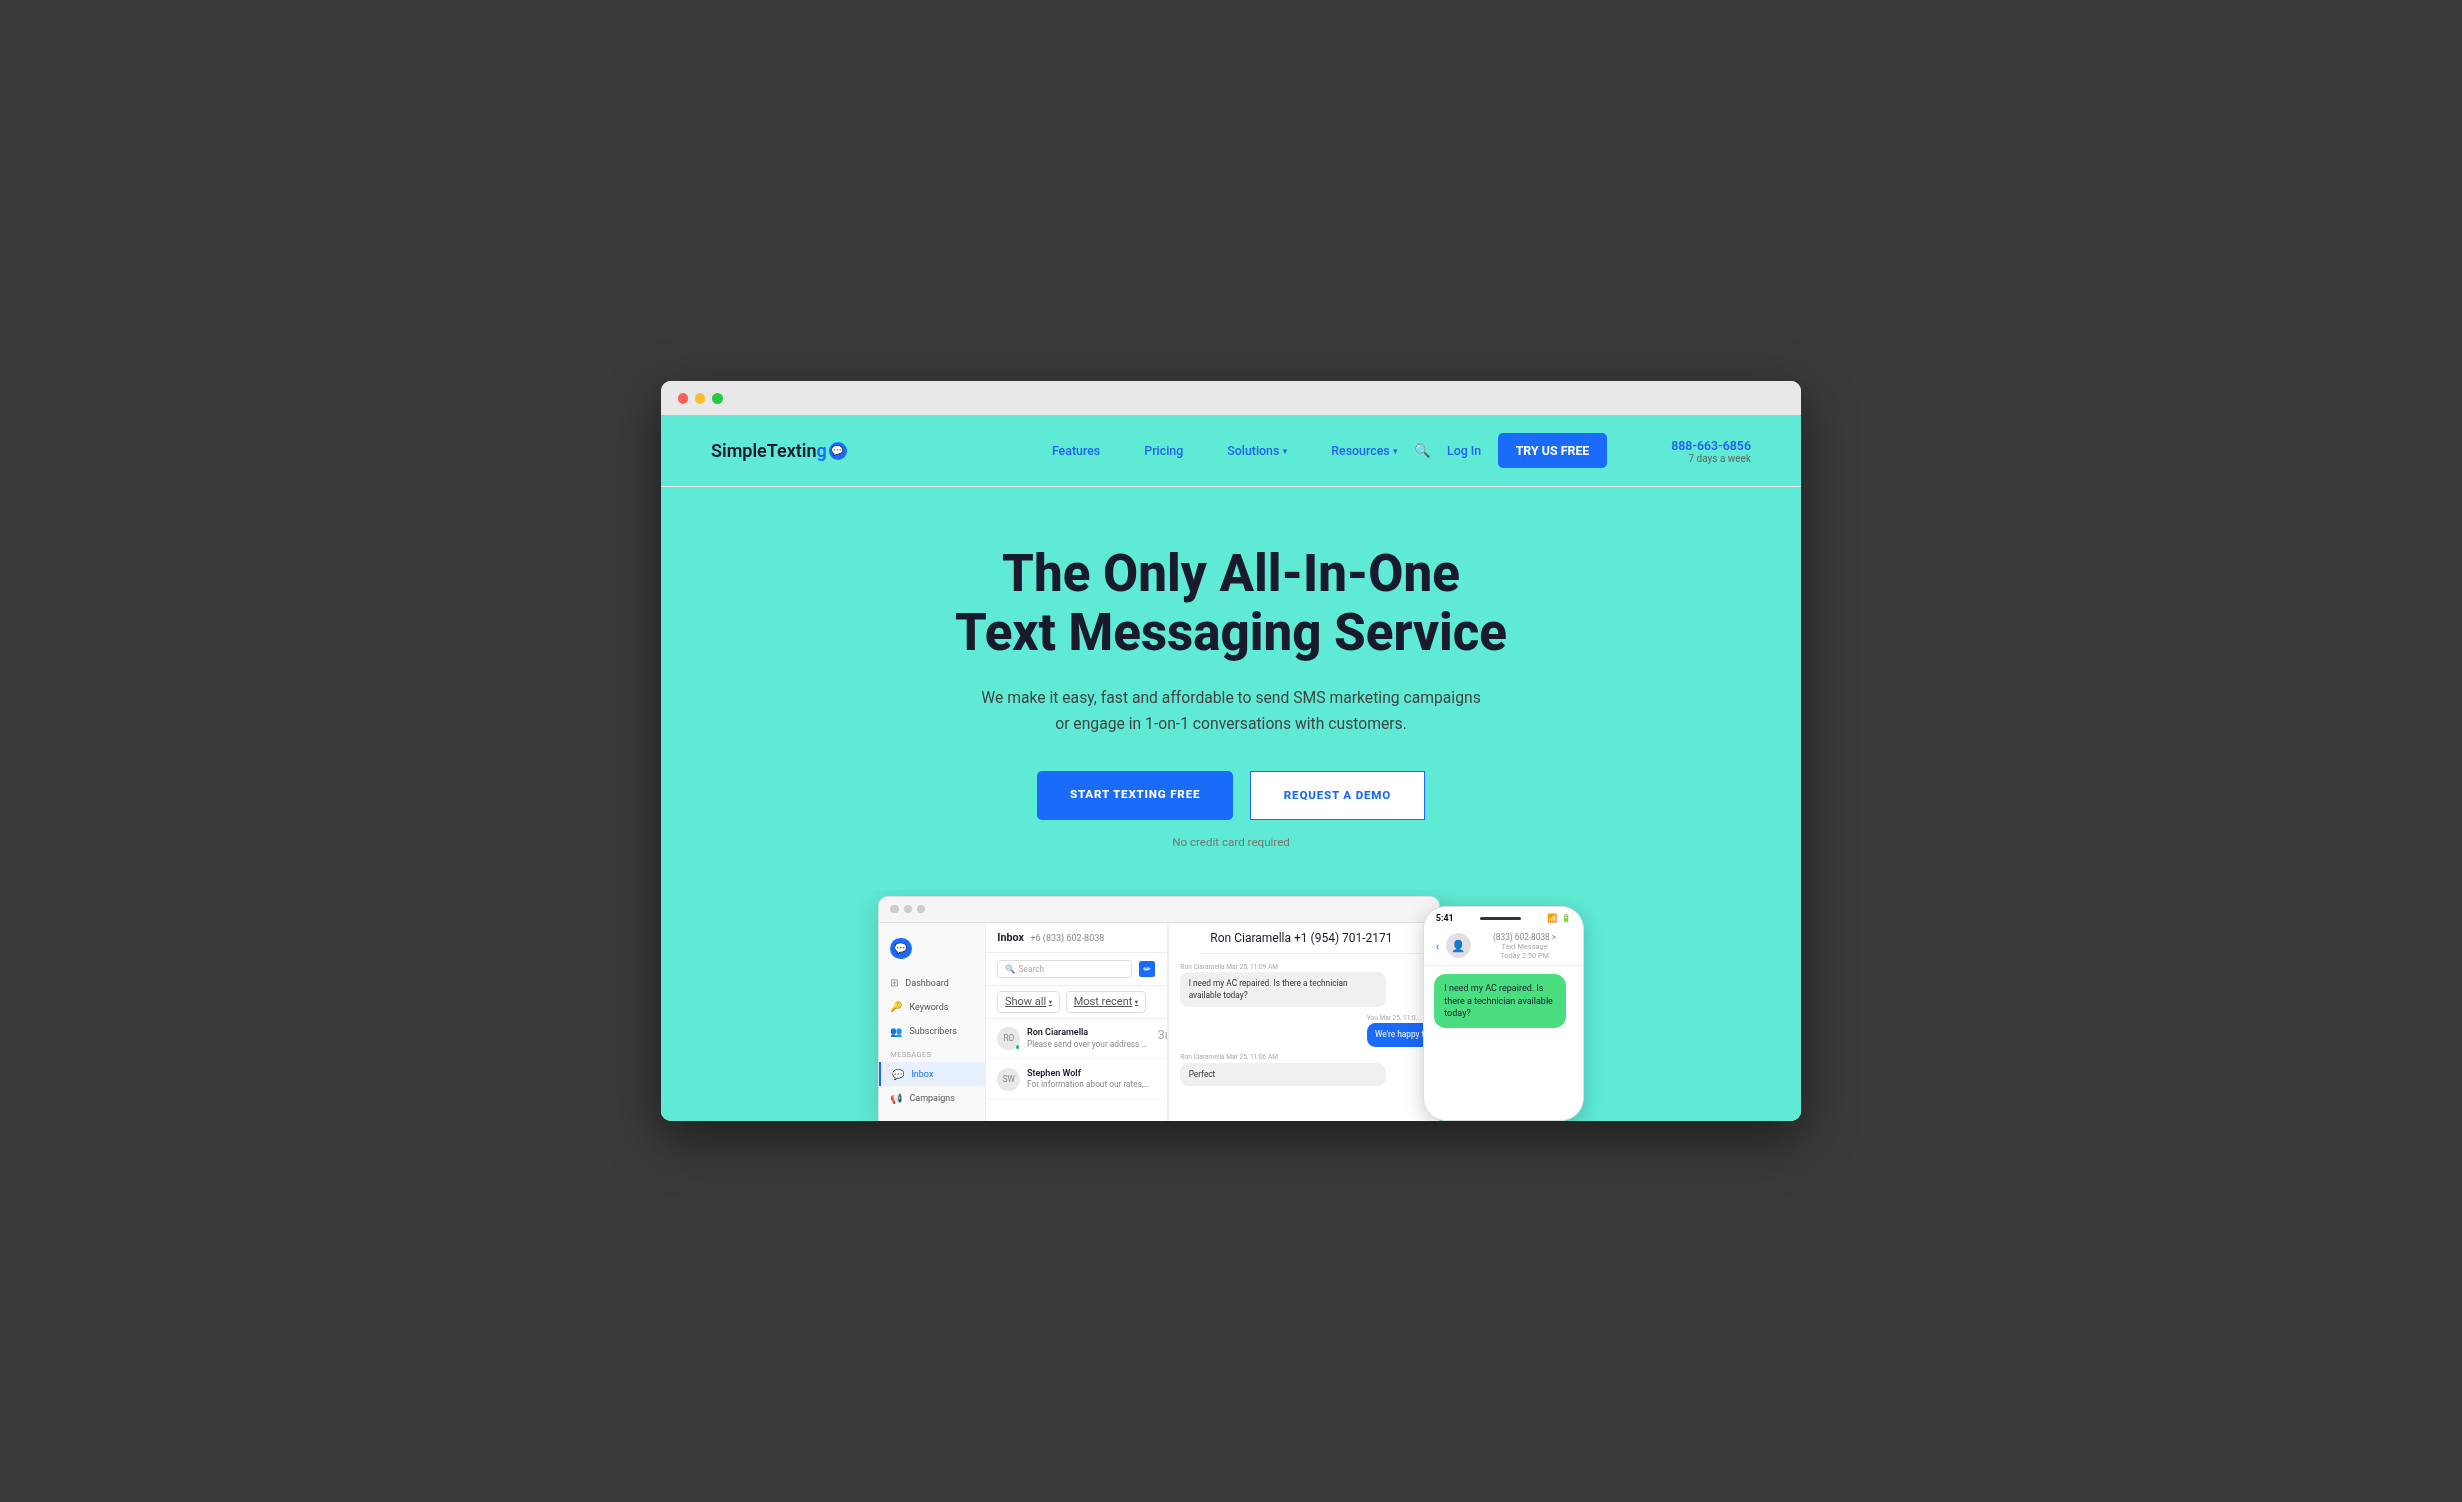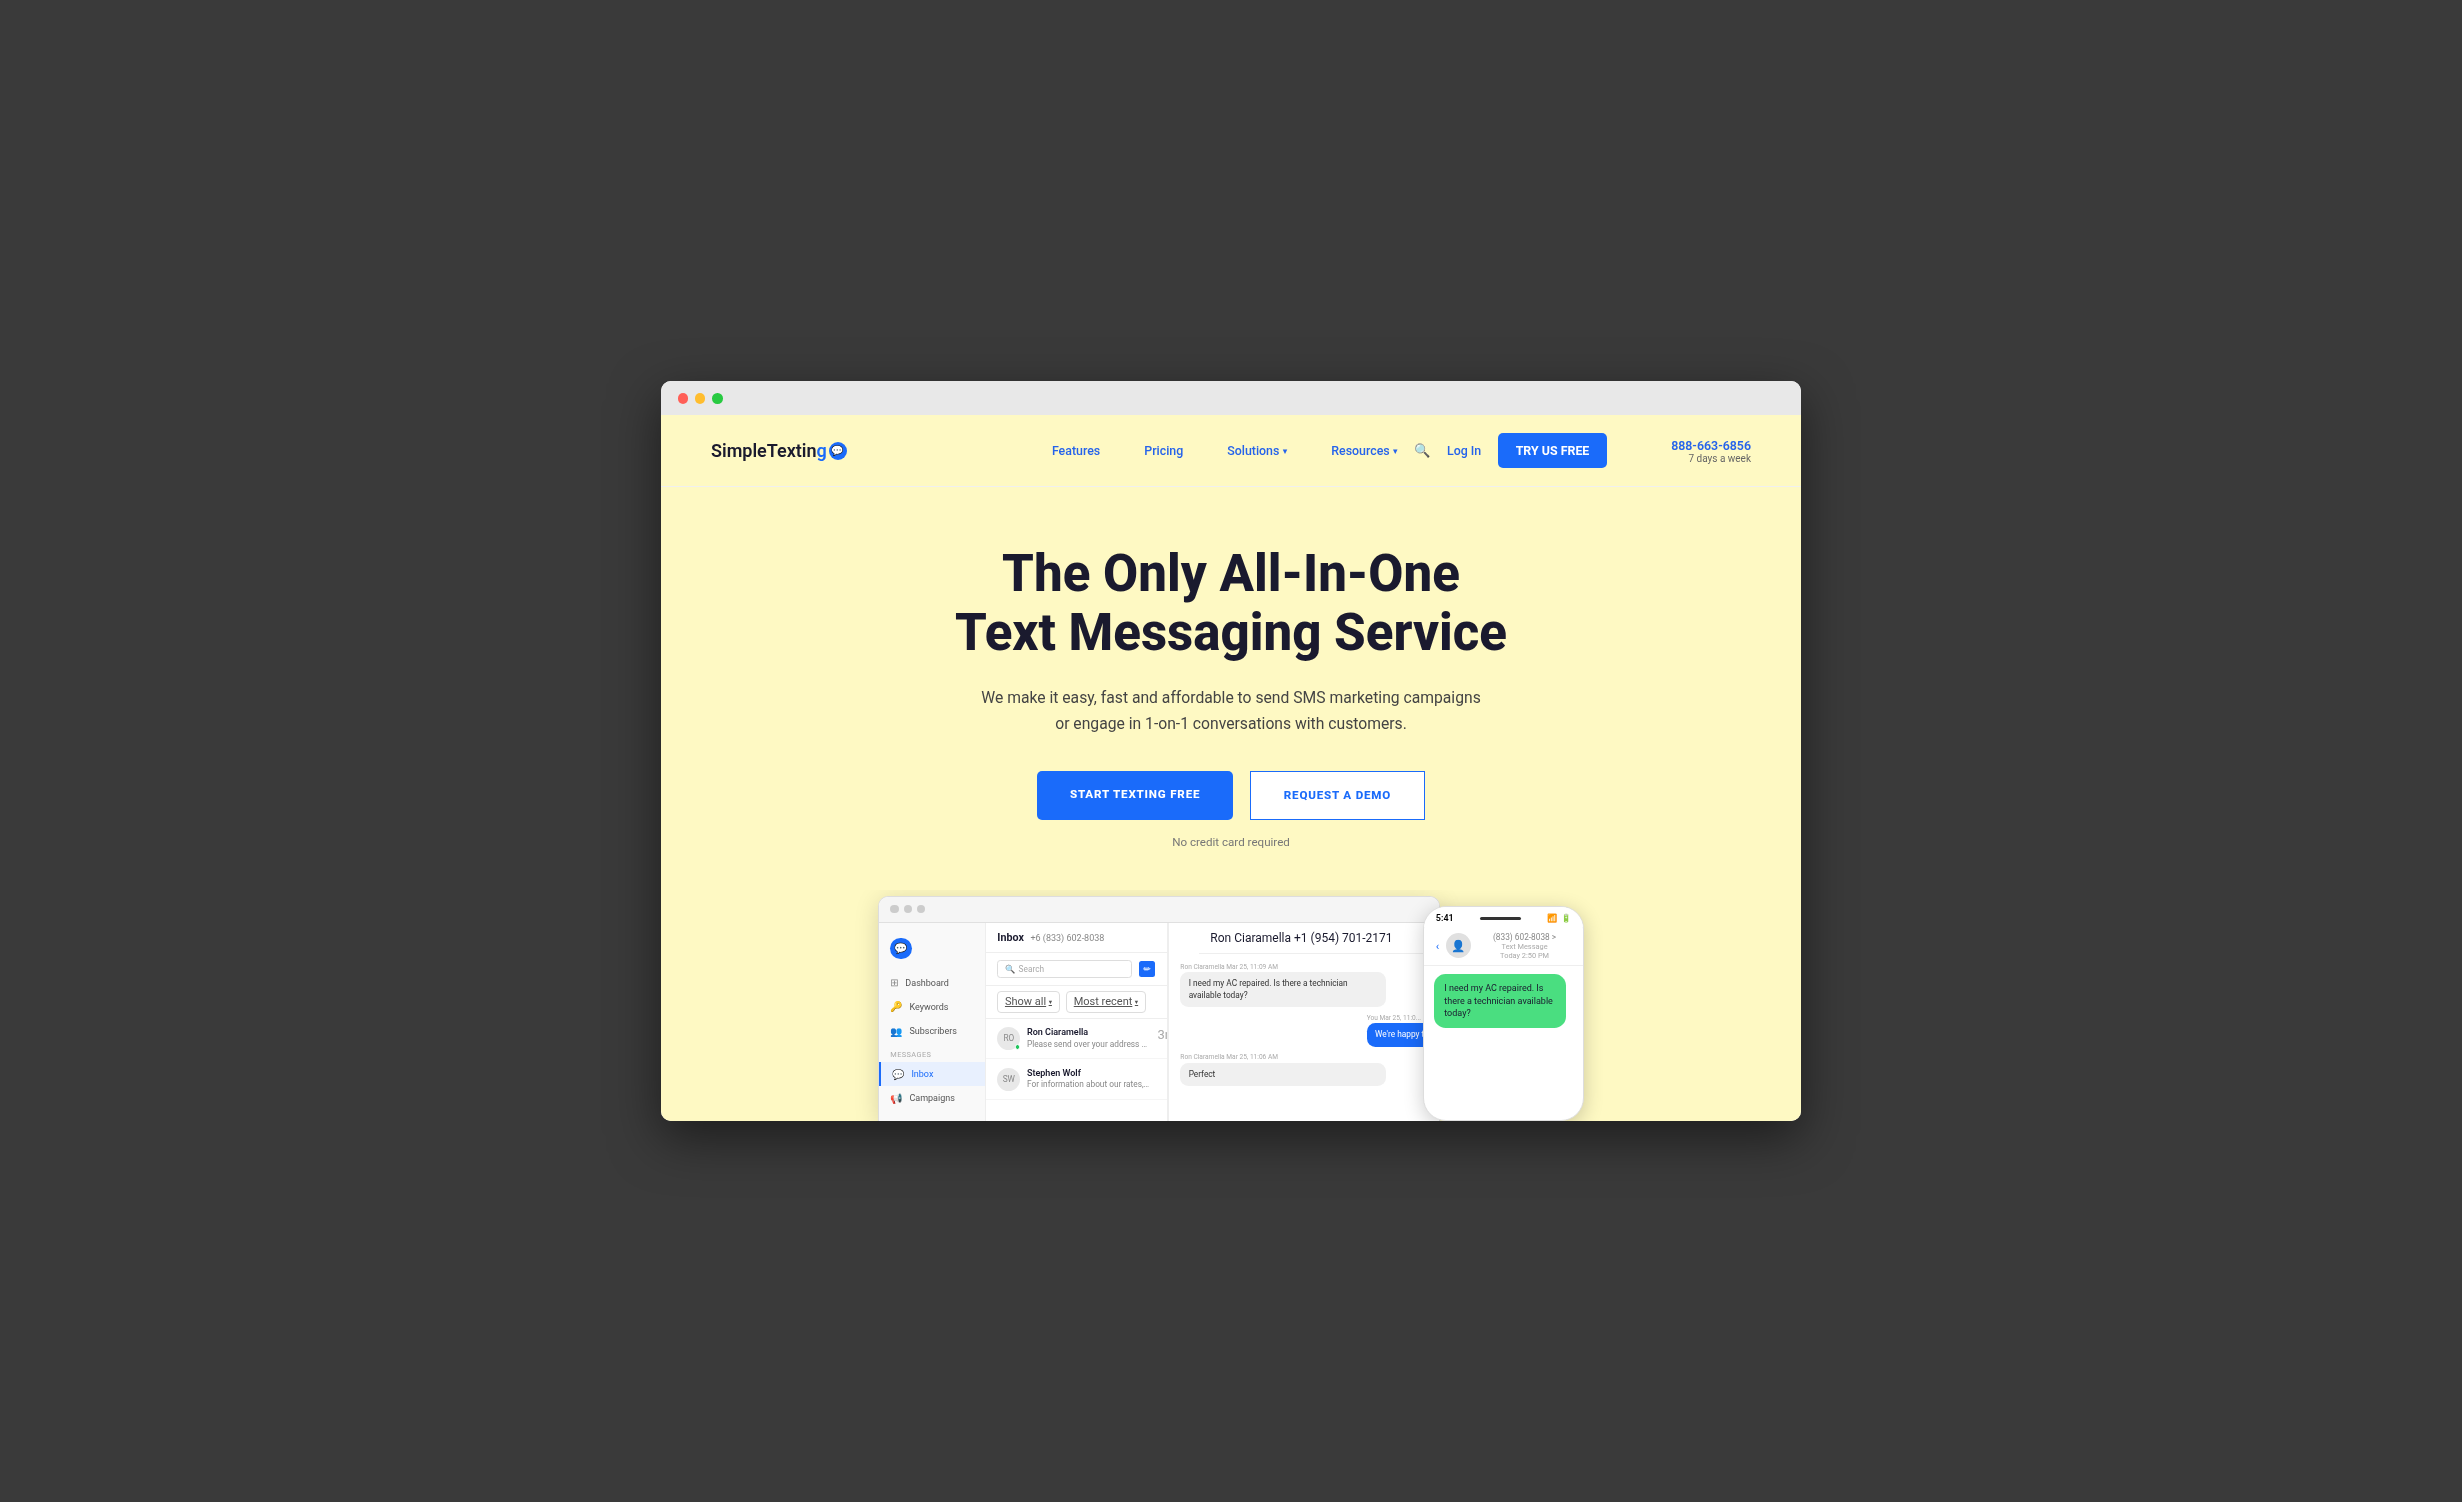--- a/index.html
+++ b/index.html
@@ -31,21 +31,21 @@
     .browser-dot {
       width: 10.7px;
       height: 10.7px;
       border-radius: 50%;
     }
     .browser-dot.red { background: #ff5f57; }
     .browser-dot.yellow { background: #ffbd2e; }
     .browser-dot.green { background: #28ca41; }
 
     .page-content {
-      background: #fef9c3;
+      background: #5eead4;
     }
 
     
     .navbar {
       display: flex;
       align-items: center;
       padding: 18px 50px;
       border-bottom: 0.8px solid #f0f0f0;
       gap: 16.5px;
     }

